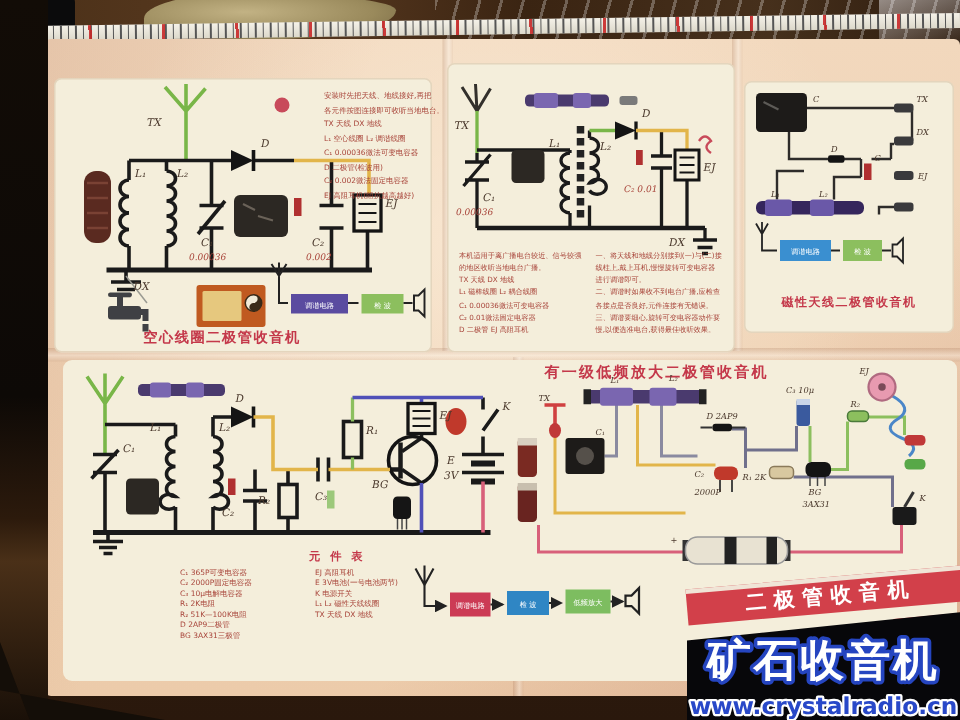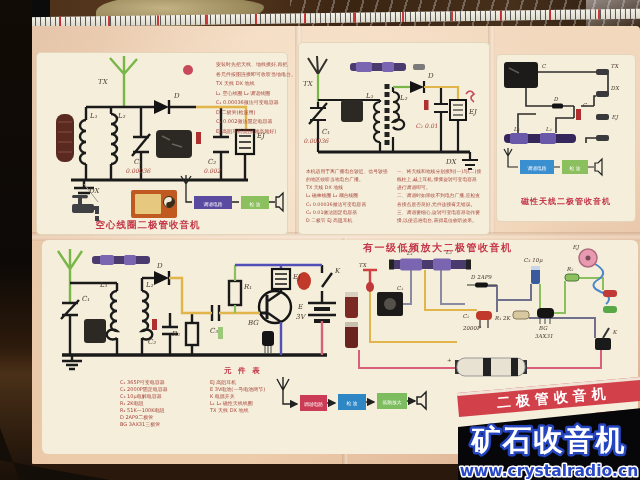--- a/index.html
+++ b/index.html
@@ -322,21 +322,21 @@
       <text class="sl" x="168" y="90">C₃</text>
       <text class="sl" x="202" y="46">R₁</text>
       <text class="sl" x="130" y="93">R₂</text>
       <text class="sl" x="206" y="82">BG</text>
       <text class="sl" x="251" y="36">EJ</text>
       <text class="sl" x="293" y="30">K</text>
       <text class="sl" x="256" y="66">E</text>
       <text class="sl" x="254" y="76">3V</text>
     </svg>
 
-    <div class="parts-title" style="left:194px;top:340px;">元 件 表</div>
+    <div class="parts-title" style="left:176px;top:340px;">元 件 表</div>
     <div class="parts" style="left:90px;top:353px;">
       <div>C₁  365P可变电容器</div>
         <div>C₂  2000P固定电容器</div>
       <div>C₃  10μ电解电容器</div>
         <div>R₁  2K电阻</div>
       <div>R₂  51K—100K电阻</div>
         <div>D   2AP9二极管</div>
       <div>BG  3AX31三极管</div>
     </div>
     <div class="parts" style="left:180px;top:353px;">

